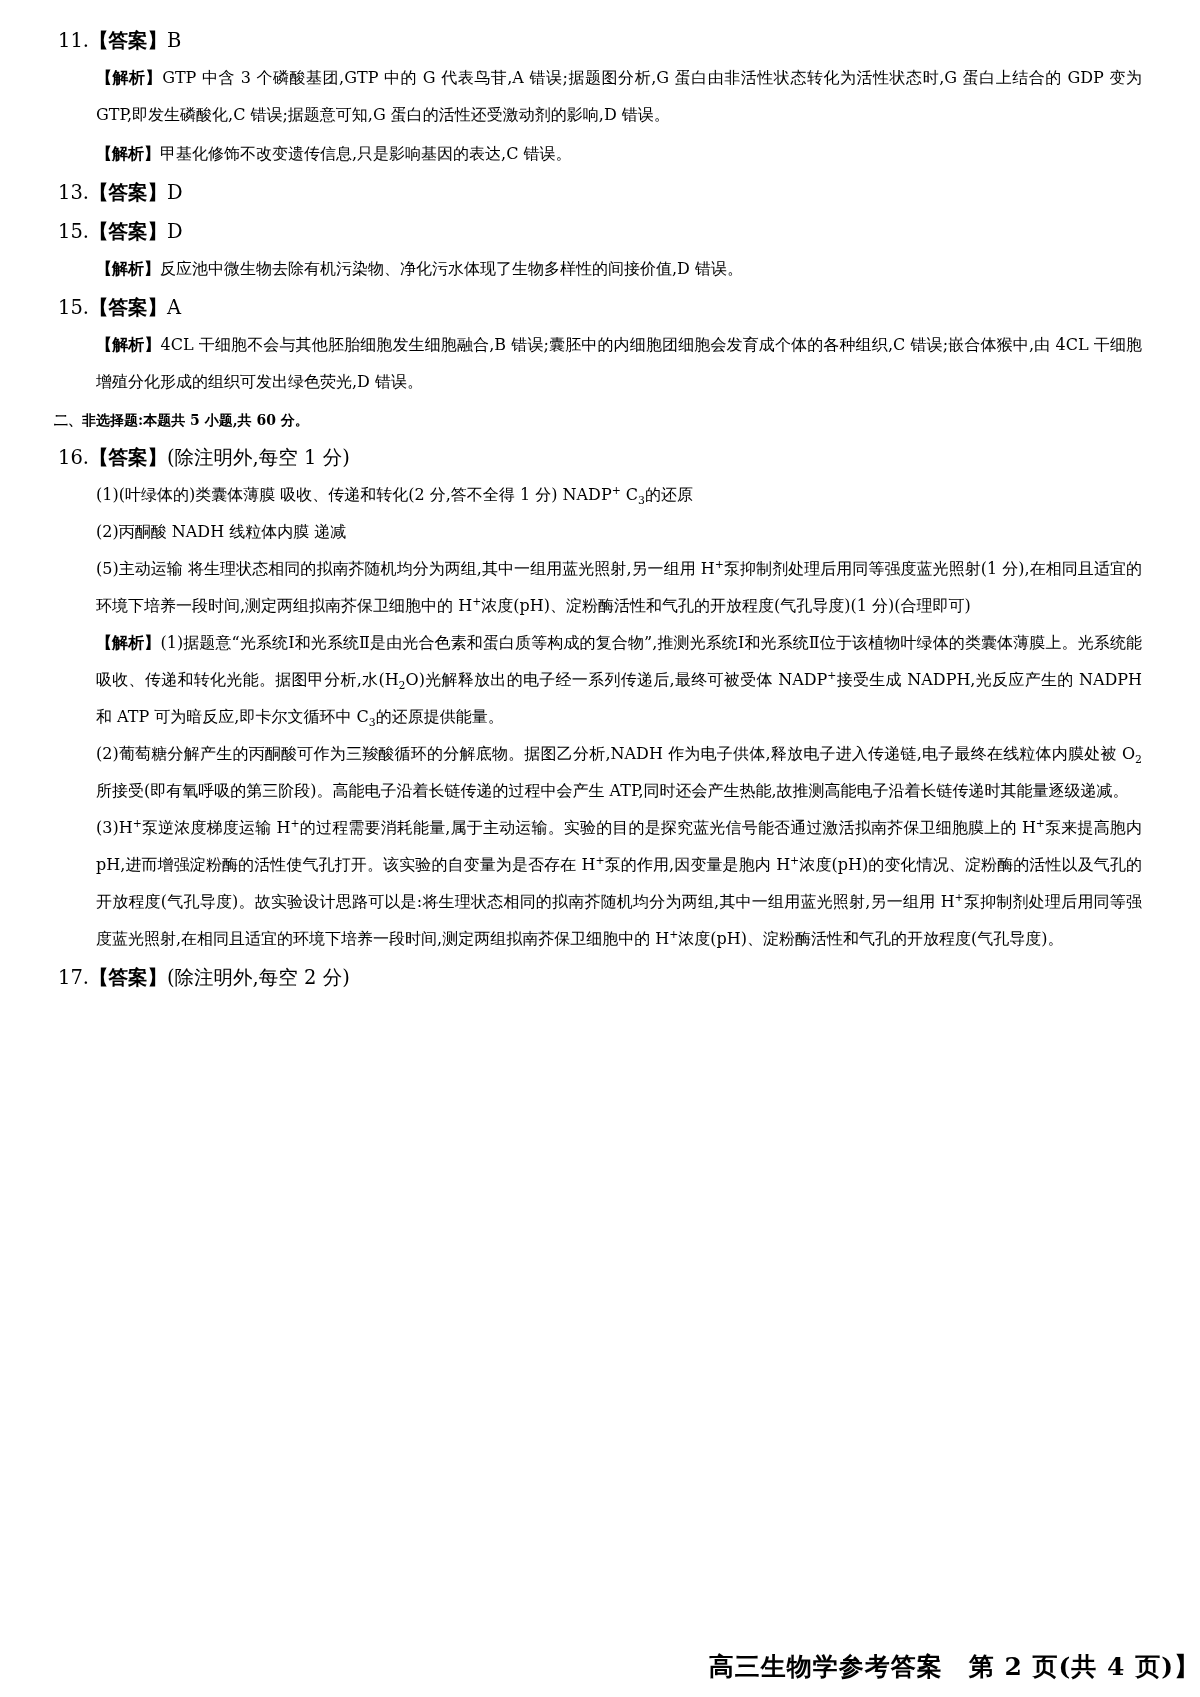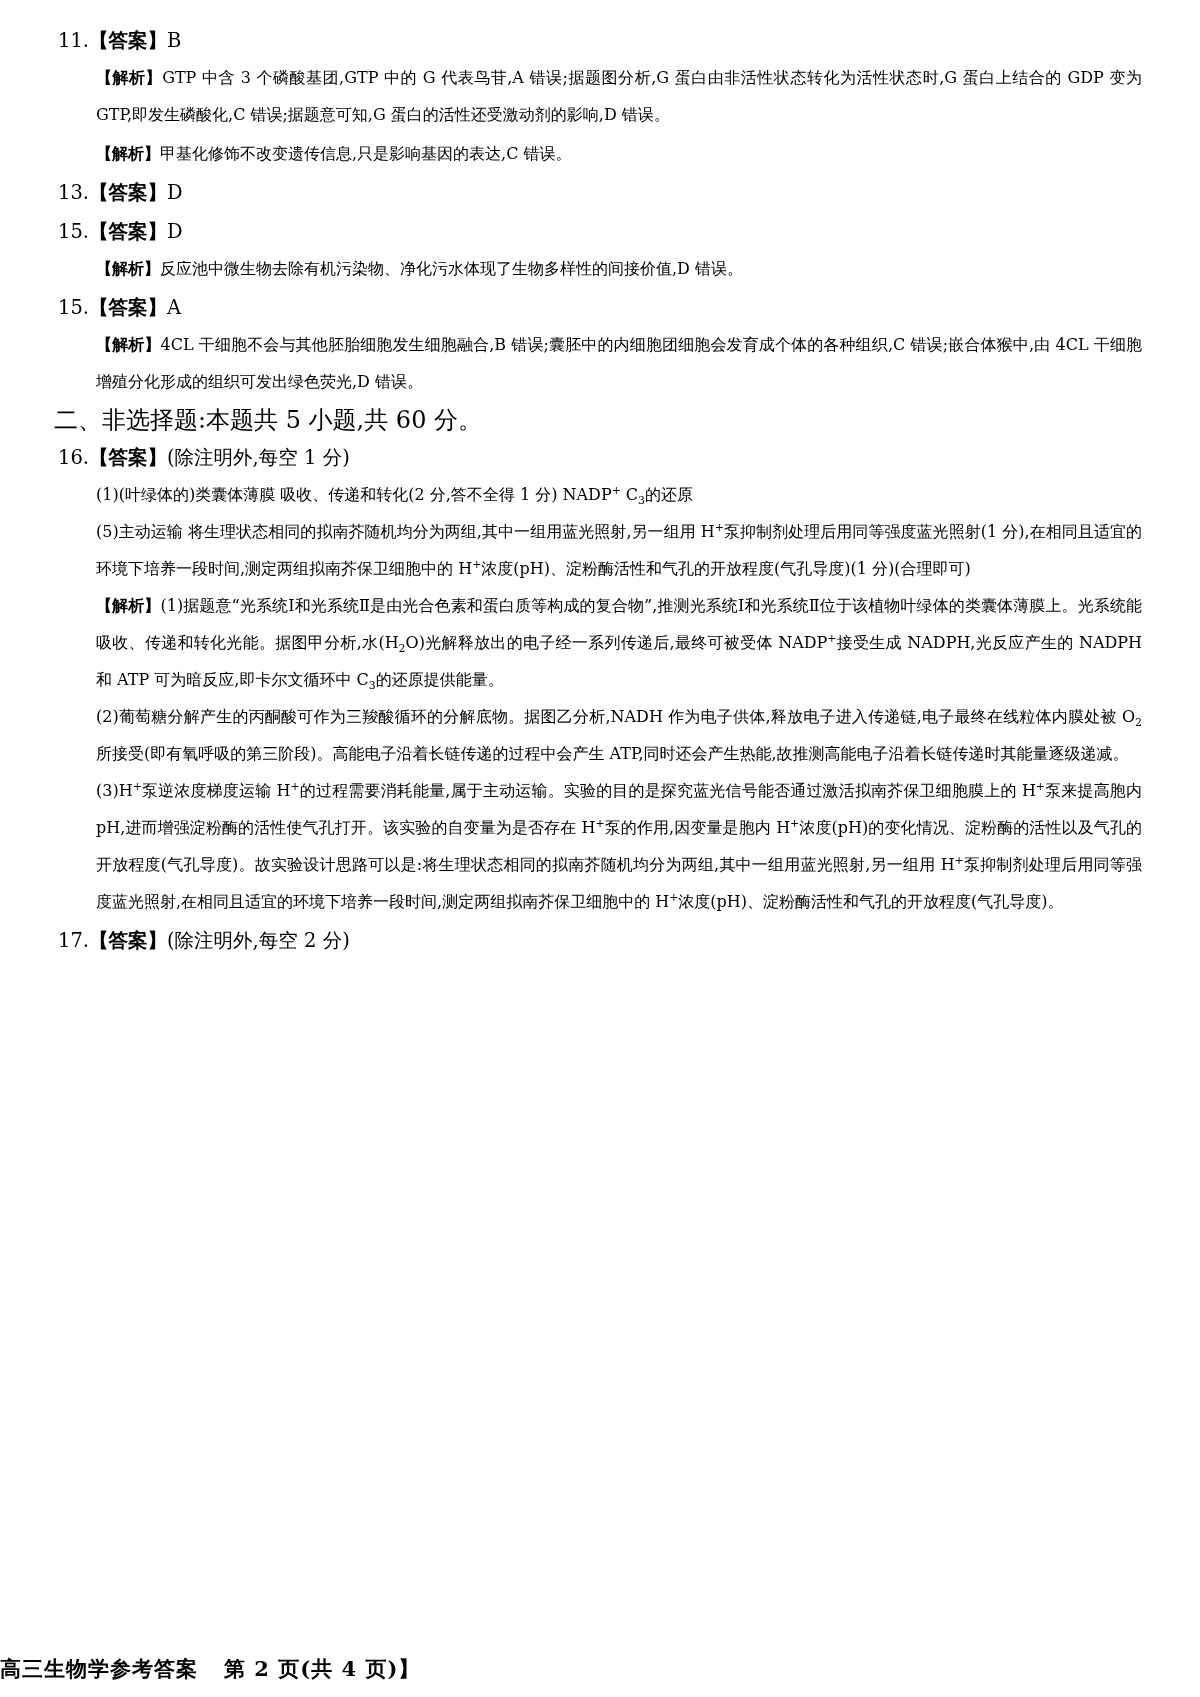--- a/index.html
+++ b/index.html
@@ -33,36 +33,36 @@
   .bold { font-weight: bold; }
   .para {
     font-size: 16px;
     line-height: 37px;
     text-align: justify;
     text-justify: inter-ideograph;
     padding-left: 44px;
     text-indent: 0;
   }
   .section-title {
-    font-size: 24px;
+    font-size: 14px;
     line-height: 37px;
-    font-weight: normal;
+    font-weight: bold;
     padding-left: 2px;
   }
   sub, sup {
     font-size: 0.68em;
     line-height: 0;
   }
   .footer {
     position: absolute;
     left: 0;
     right: 0;
     bottom: 14px;
-    text-align: left;
-    font-size: 21px;
+    text-align: right;
+    font-size: 25px;
     font-weight: bold;
     letter-spacing: 1px;
   }
   .footer .sep { display: inline-block; width: 26px; }
 </style>
 </head>
 <body>
 
 <div class="page">
 
@@ -109,20 +109,21 @@
 
   <div class="answer-block">
     <div class="ans-head">
       <span>16.</span><span class="bold">【答案】</span><span>(除注明外,每空 1 分)</span>
     </div>
 
     <div class="para">
       <span>(1)(叶绿体的)类囊体薄膜    吸收、传递和转化(2 分,答不全得 1 分)    NADP</span><sup>+</sup><span>    C</span><sub>3</sub><span>的还原</span>
     </div>
 
+    <div class="para">(2)丙酮酸    NADH    线粒体内膜    递减</div>
 
     <div class="para">
       <span>(5)主动运输    将生理状态相同的拟南芥随机均分为两组,其中一组用蓝光照射,另一组用 H</span><sup>+</sup><span>泵抑制剂处理后用同等强度蓝光照射(1 分),在相同且适宜的环境下培养一段时间,测定两组拟南芥保卫细胞中的 H</span><sup>+</sup><span>浓度(pH)、淀粉酶活性和气孔的开放程度(气孔导度)(1 分)(合理即可)</span>
     </div>
 
     <div class="para">
       <span class="bold">【解析】</span><span>(1)据题意“光系统Ⅰ和光系统Ⅱ是由光合色素和蛋白质等构成的复合物”,推测光系统Ⅰ和光系统Ⅱ位于该植物叶绿体的类囊体薄膜上。光系统能吸收、传递和转化光能。据图甲分析,水(H</span><sub>2</sub><span>O)光解释放出的电子经一系列传递后,最终可被受体 NADP</span><sup>+</sup><span>接受生成 NADPH,光反应产生的 NADPH 和 ATP 可为暗反应,即卡尔文循环中 C</span><sub>3</sub><span>的还原提供能量。</span>
     </div>
 
     <div class="para">

